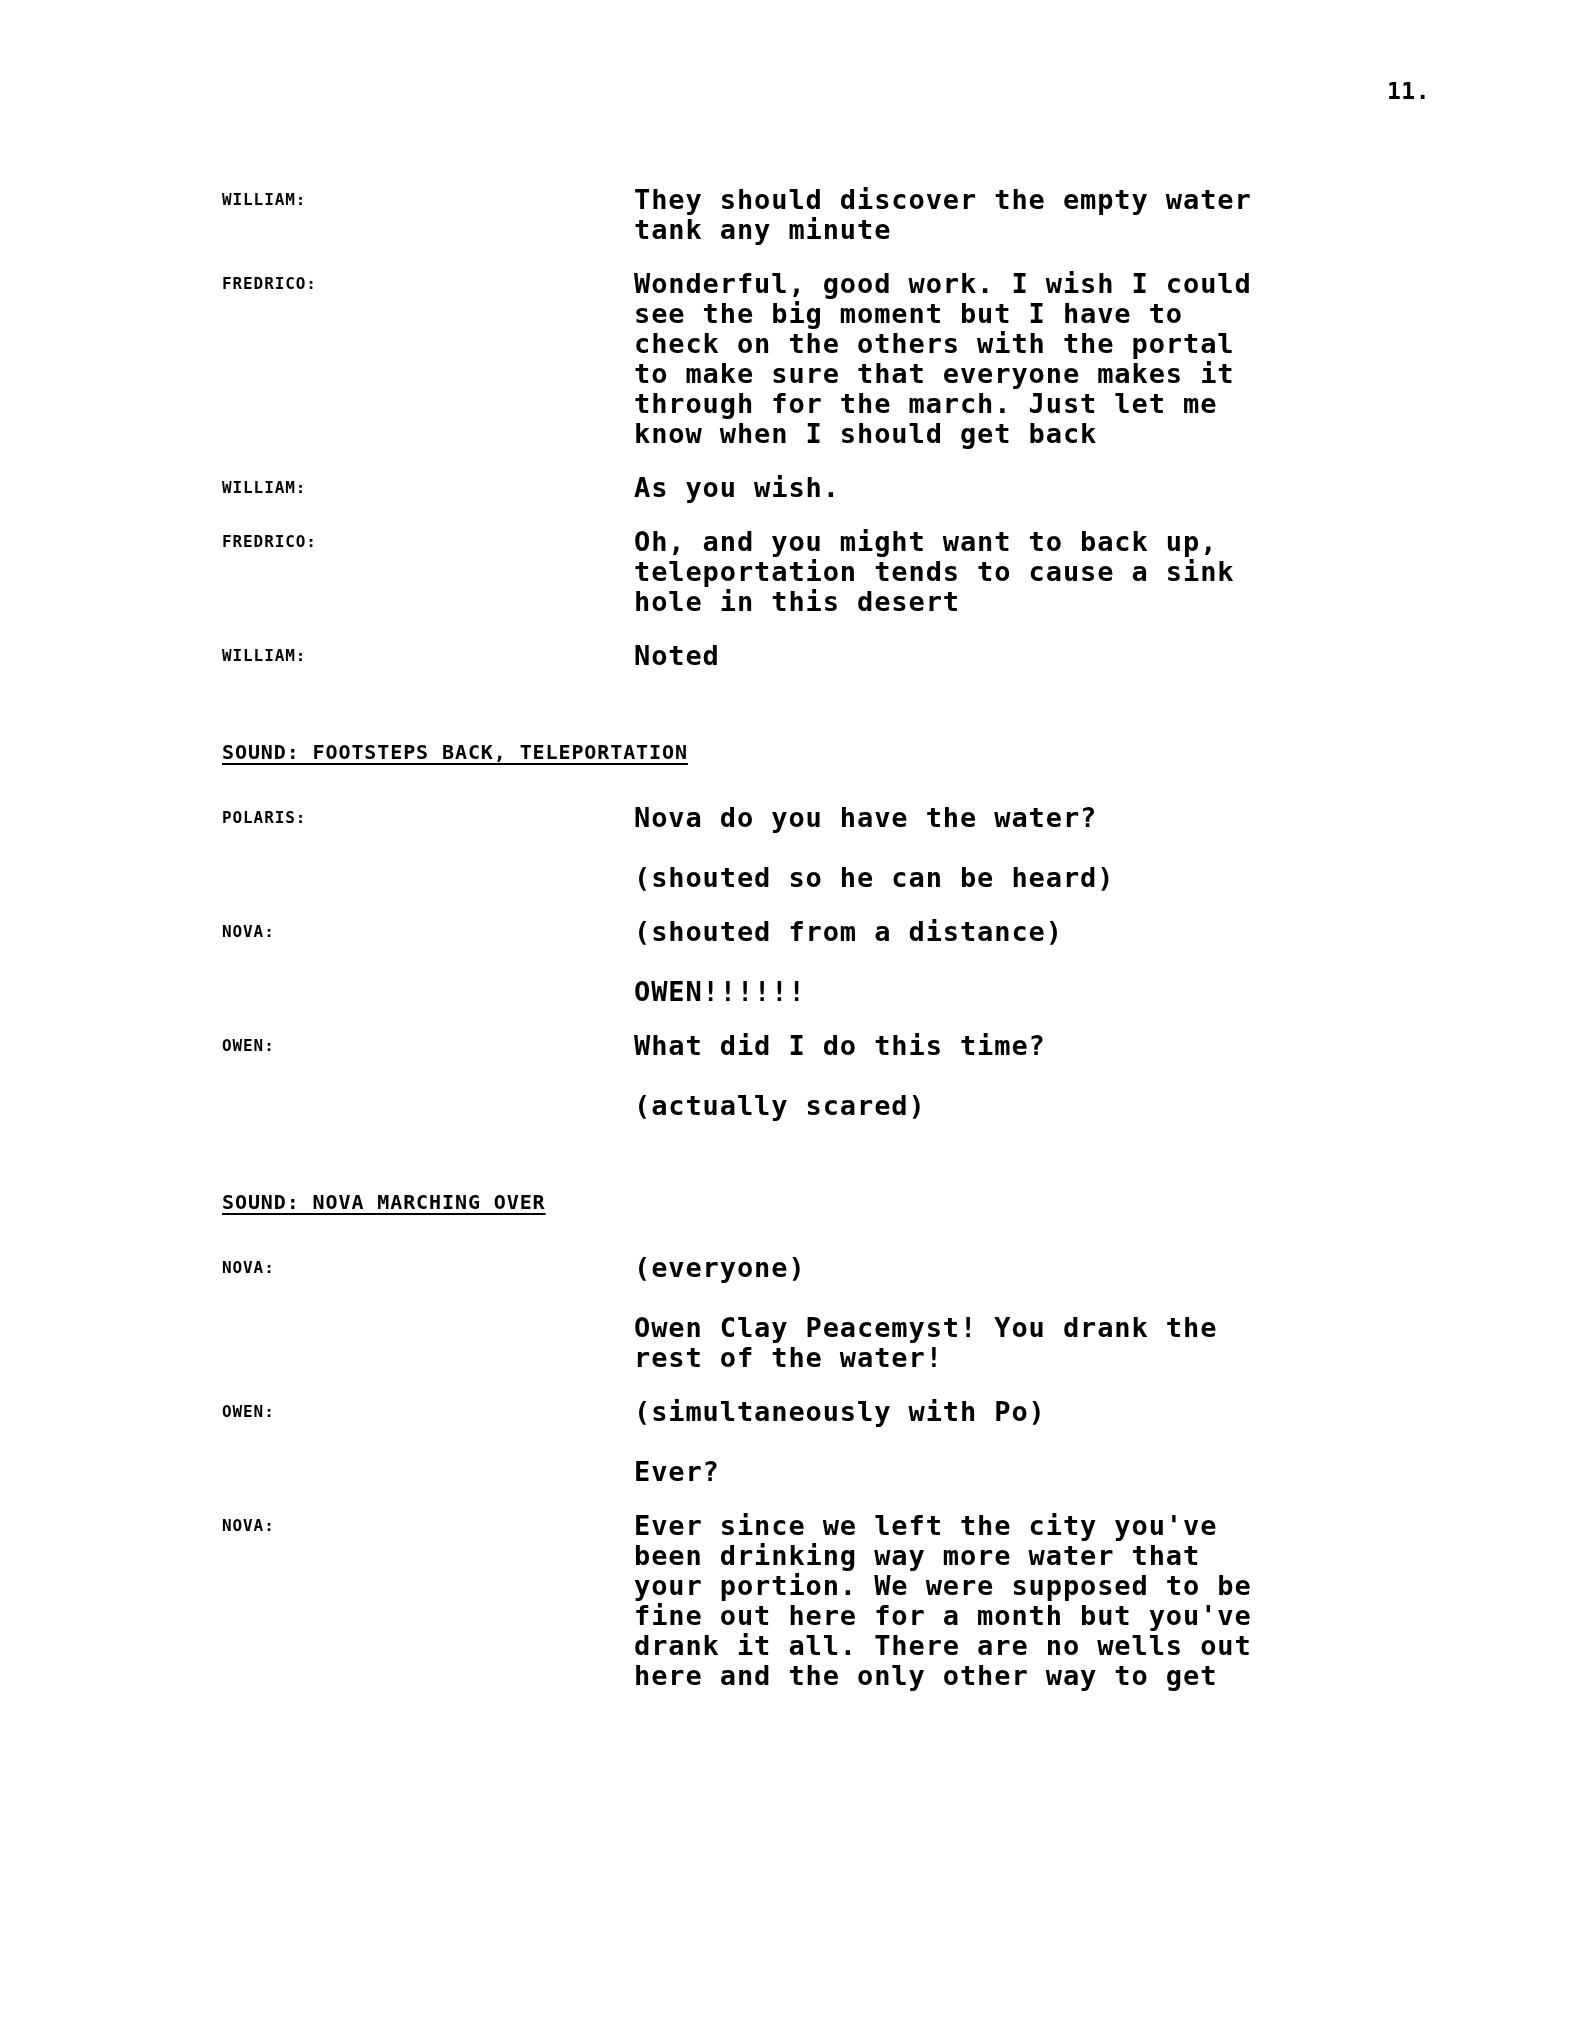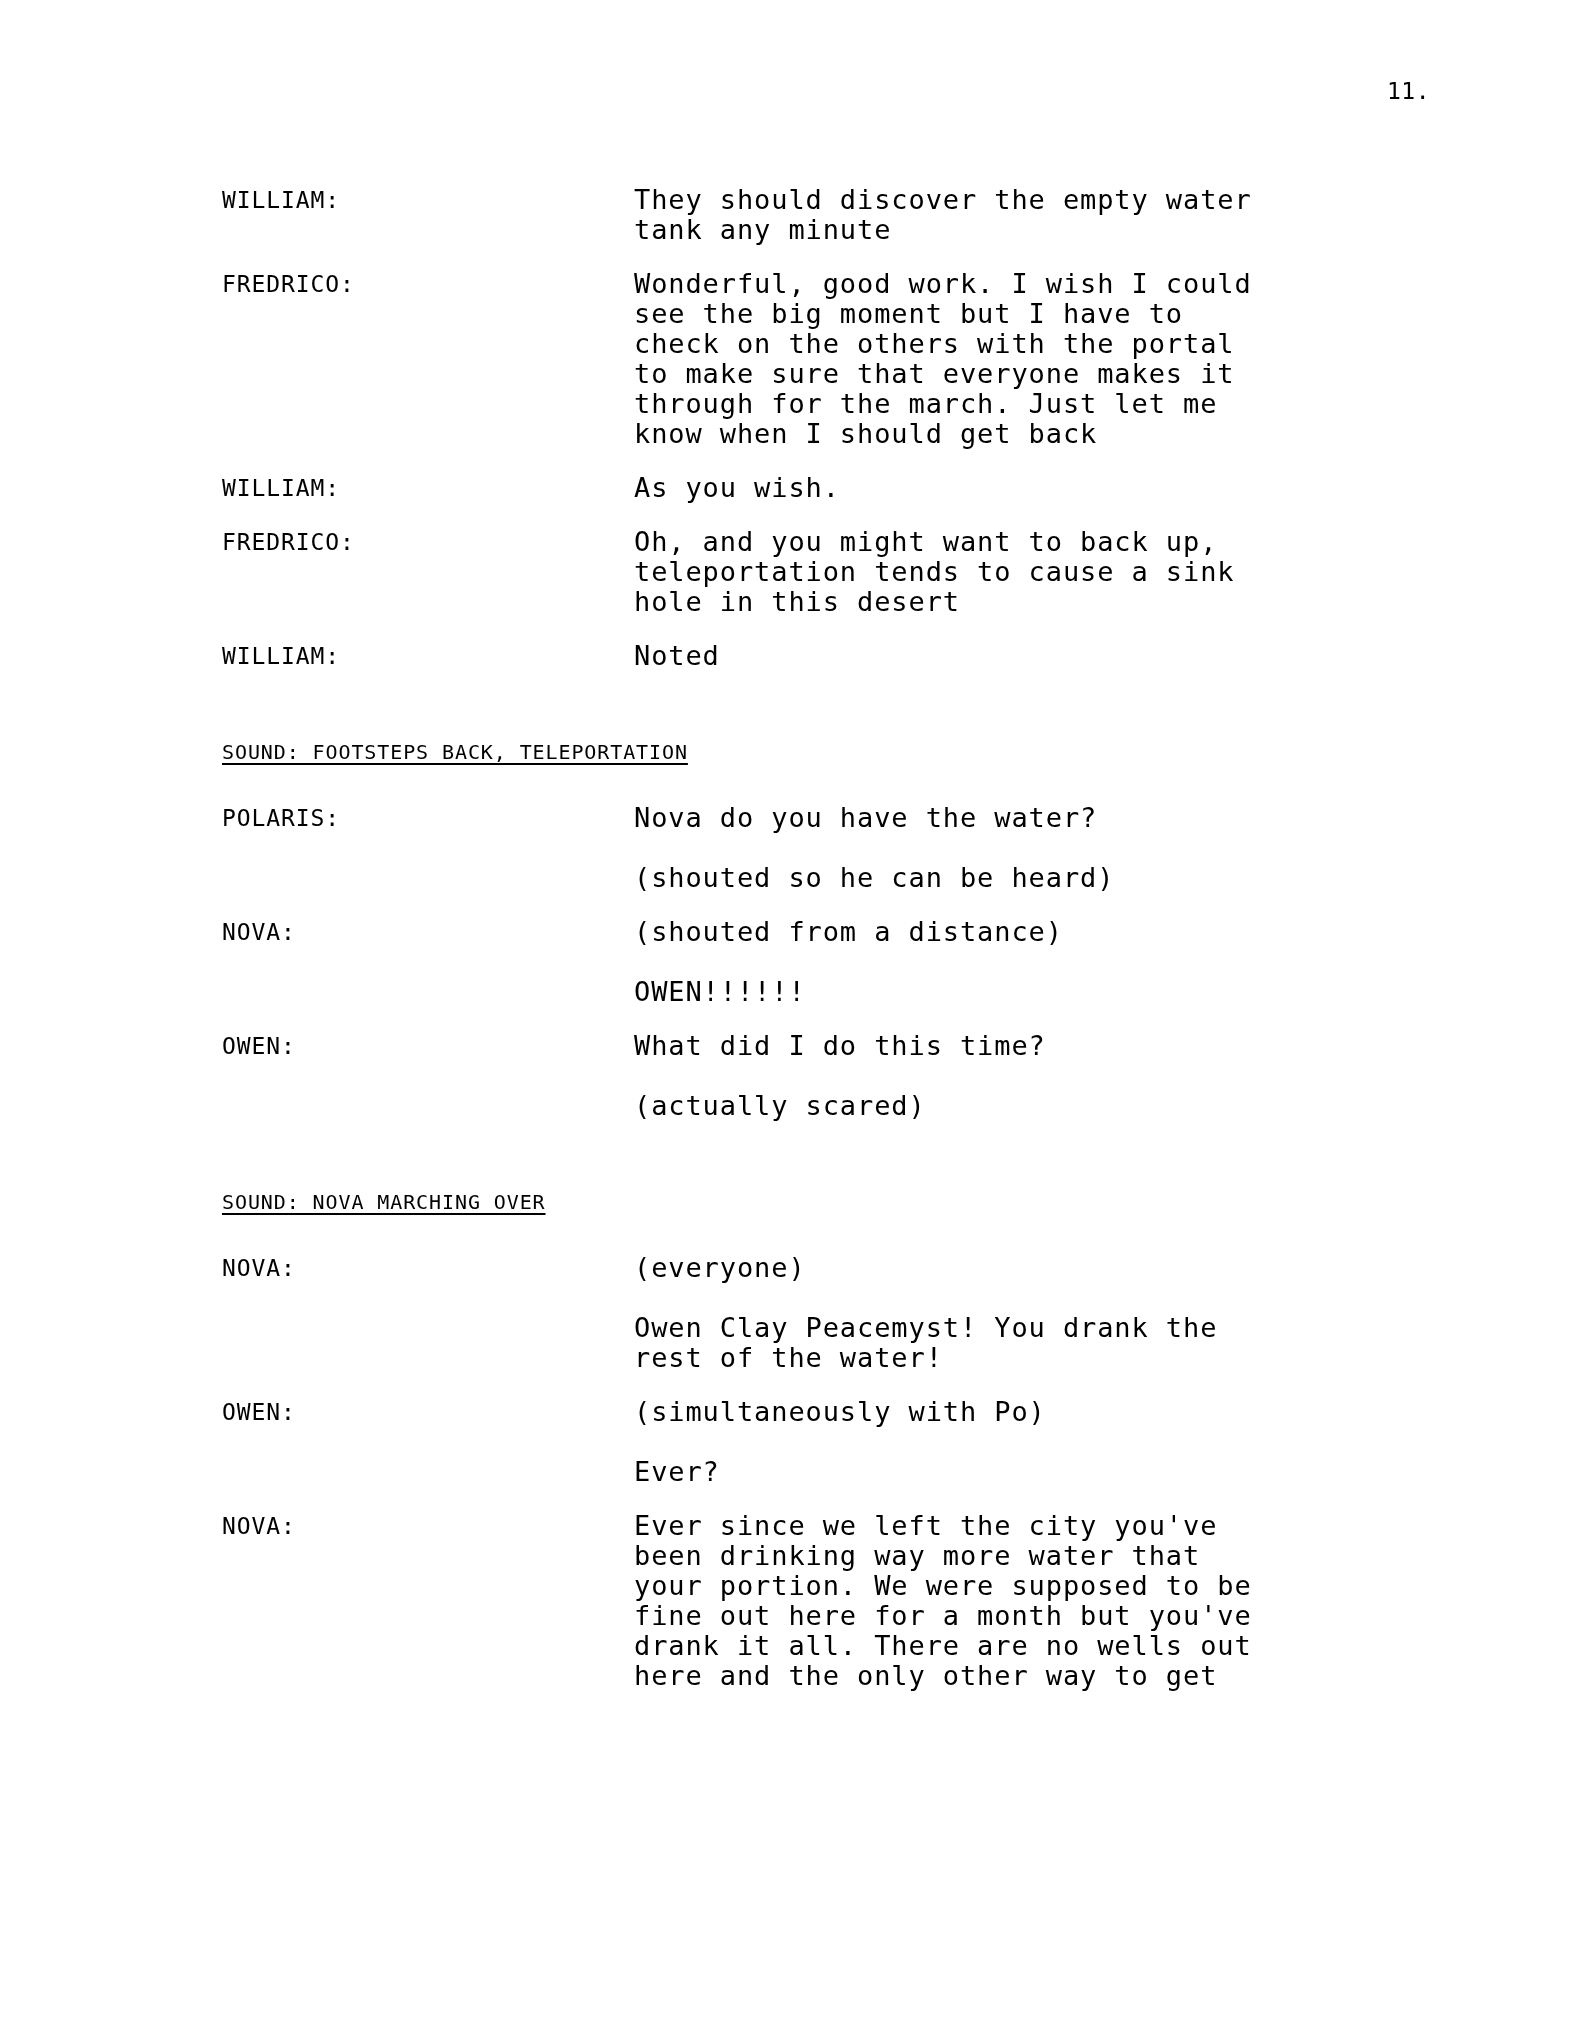--- a/index.html
+++ b/index.html
@@ -10,20 +10,21 @@
   body {
     font-family: "DejaVu Sans Mono", monospace;
     color: #000000;
   }
   .page {
     position: relative;
     width: 1576px;
     height: 2040px;
     background: #ffffff;
     box-sizing: border-box;
+    font-weight: bold;
   }
   .page-number {
     position: absolute;
     top: 78px;
     right: 146px;
     font-size: 23px;
     letter-spacing: 0.5px;
   }
   .script {
     position: absolute;
@@ -33,21 +34,21 @@
   }
   .block {
     display: flex;
     flex-direction: row;
     align-items: flex-start;
     margin-bottom: 24px;
   }
   .cue {
     width: 412px;
     flex: 0 0 412px;
-    font-size: 23px;
+    font-size: 16px;
     line-height: 30px;
     letter-spacing: 0.9px;
     white-space: pre;
   }
   .lines {
     flex: 1 1 auto;
     font-size: 27px;
     line-height: 30px;
     letter-spacing: 0.9px;
   }

